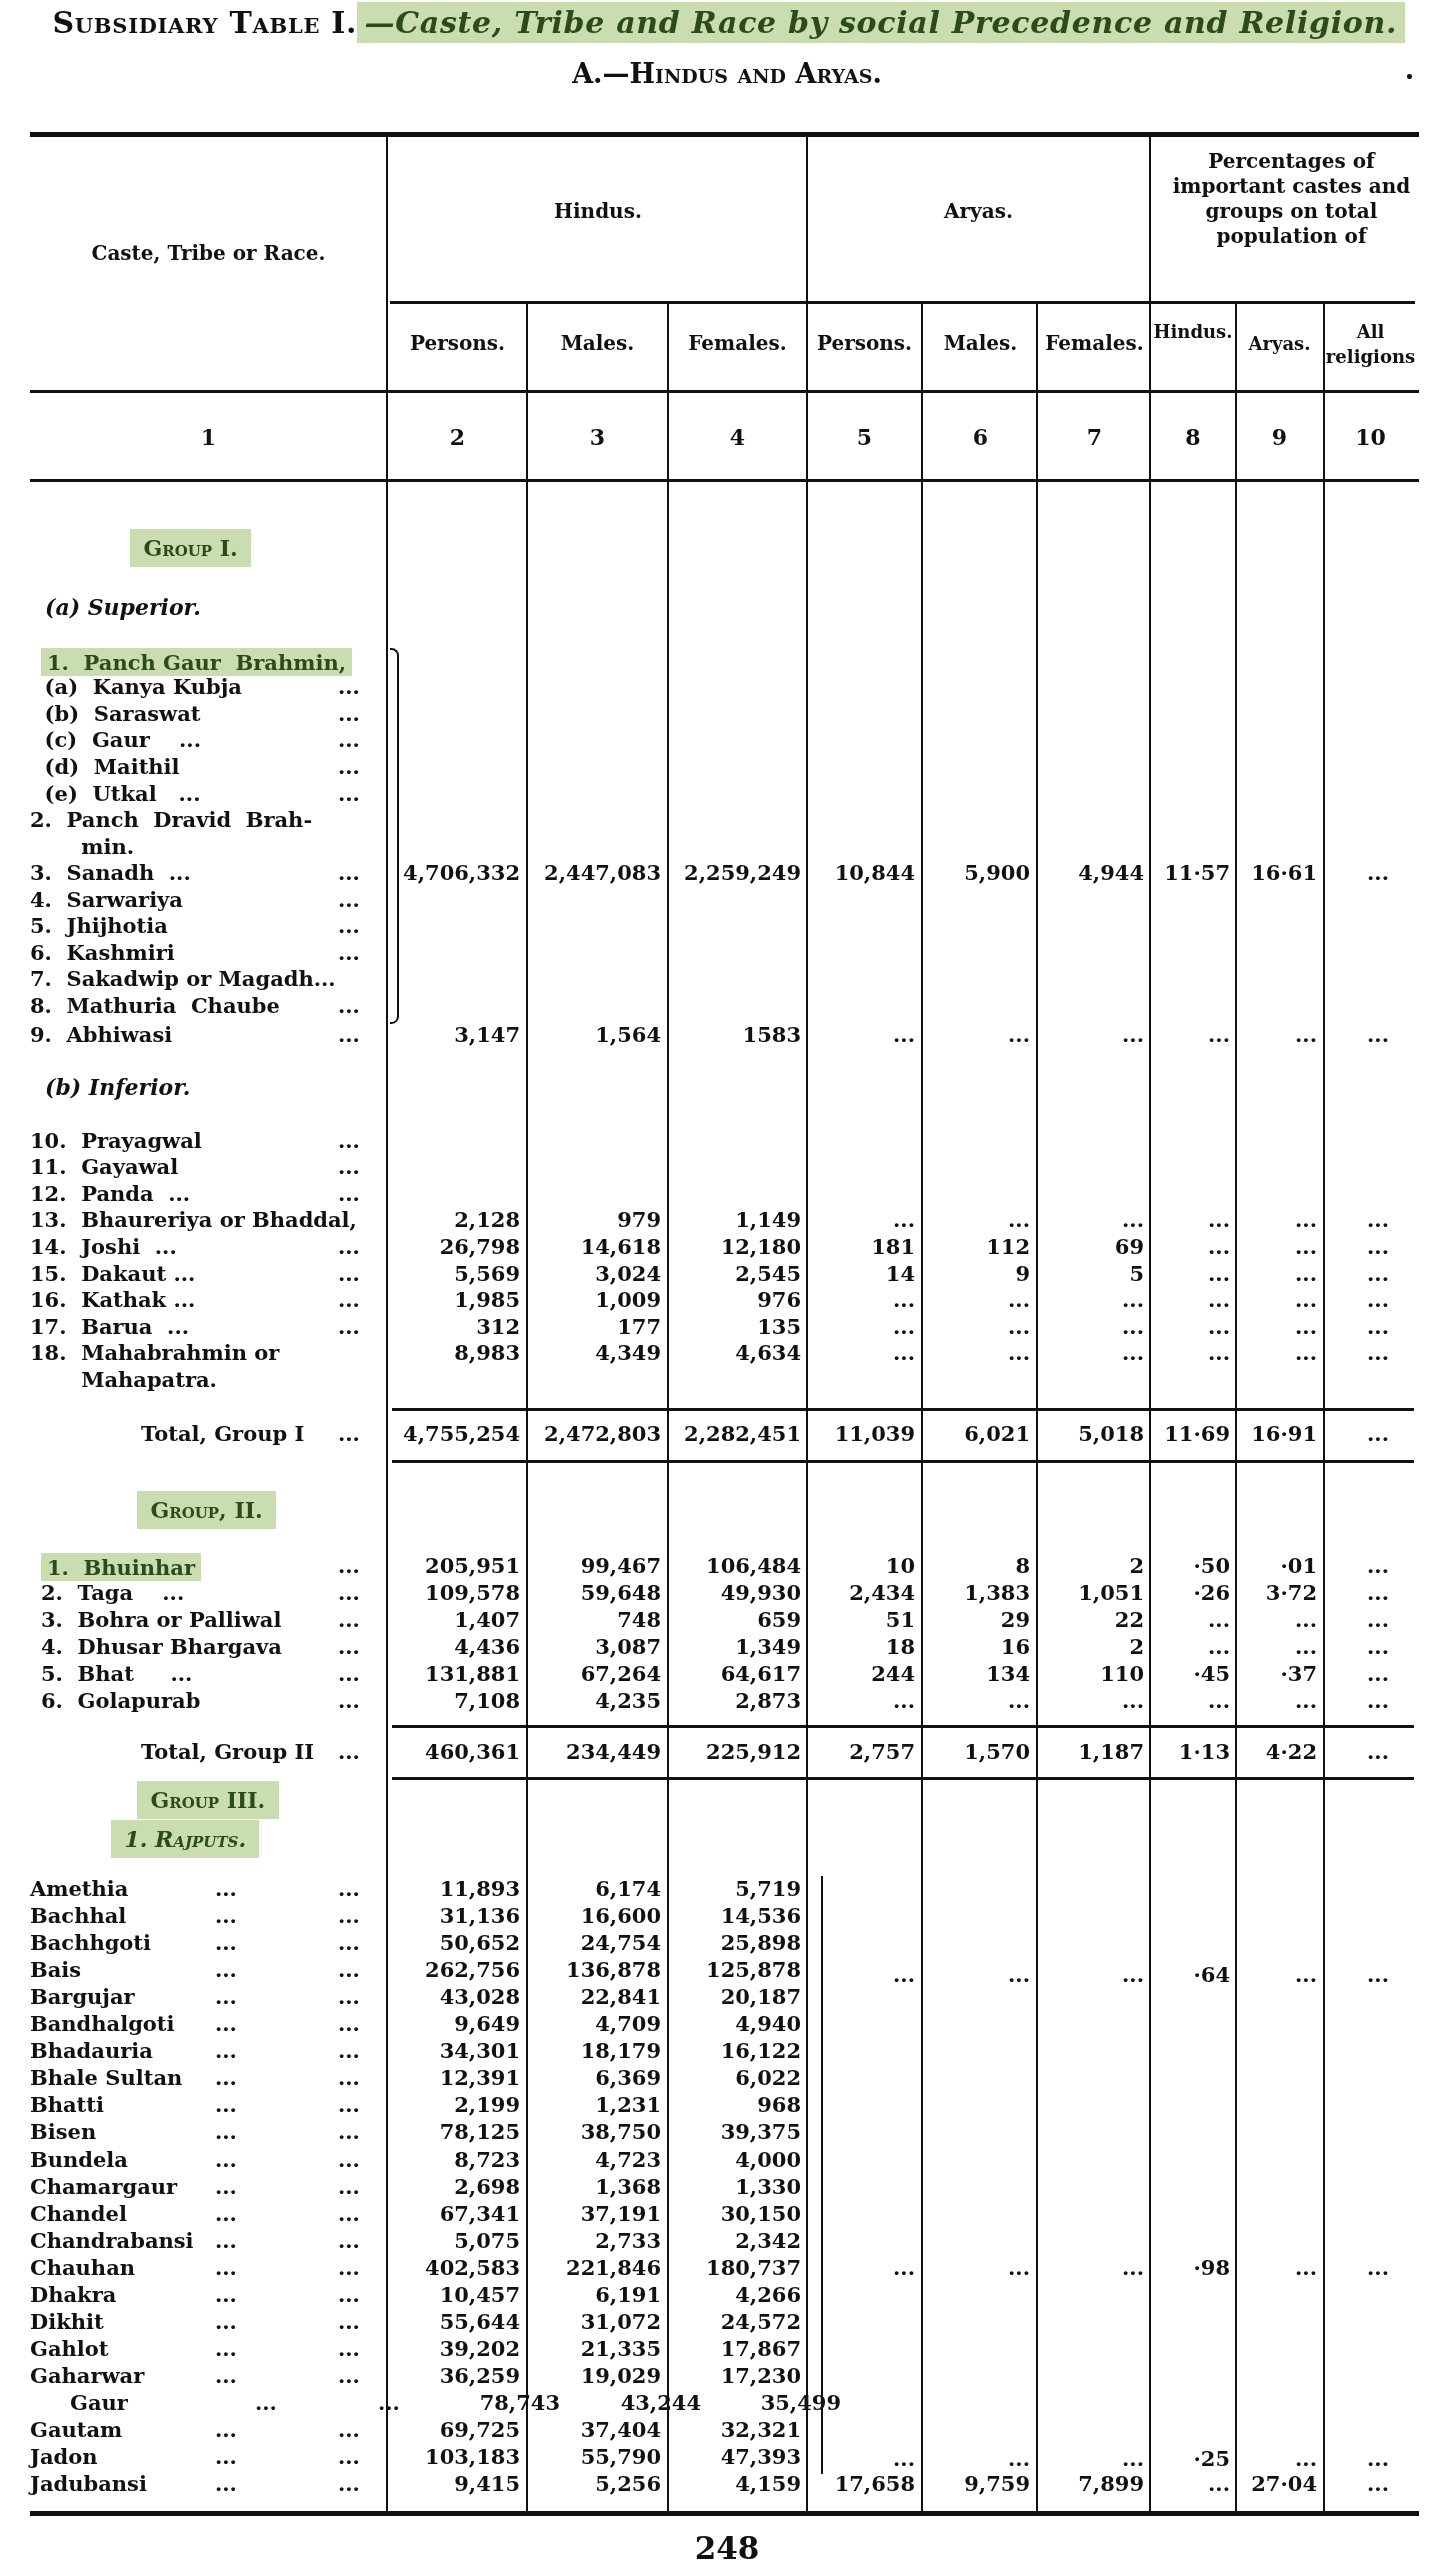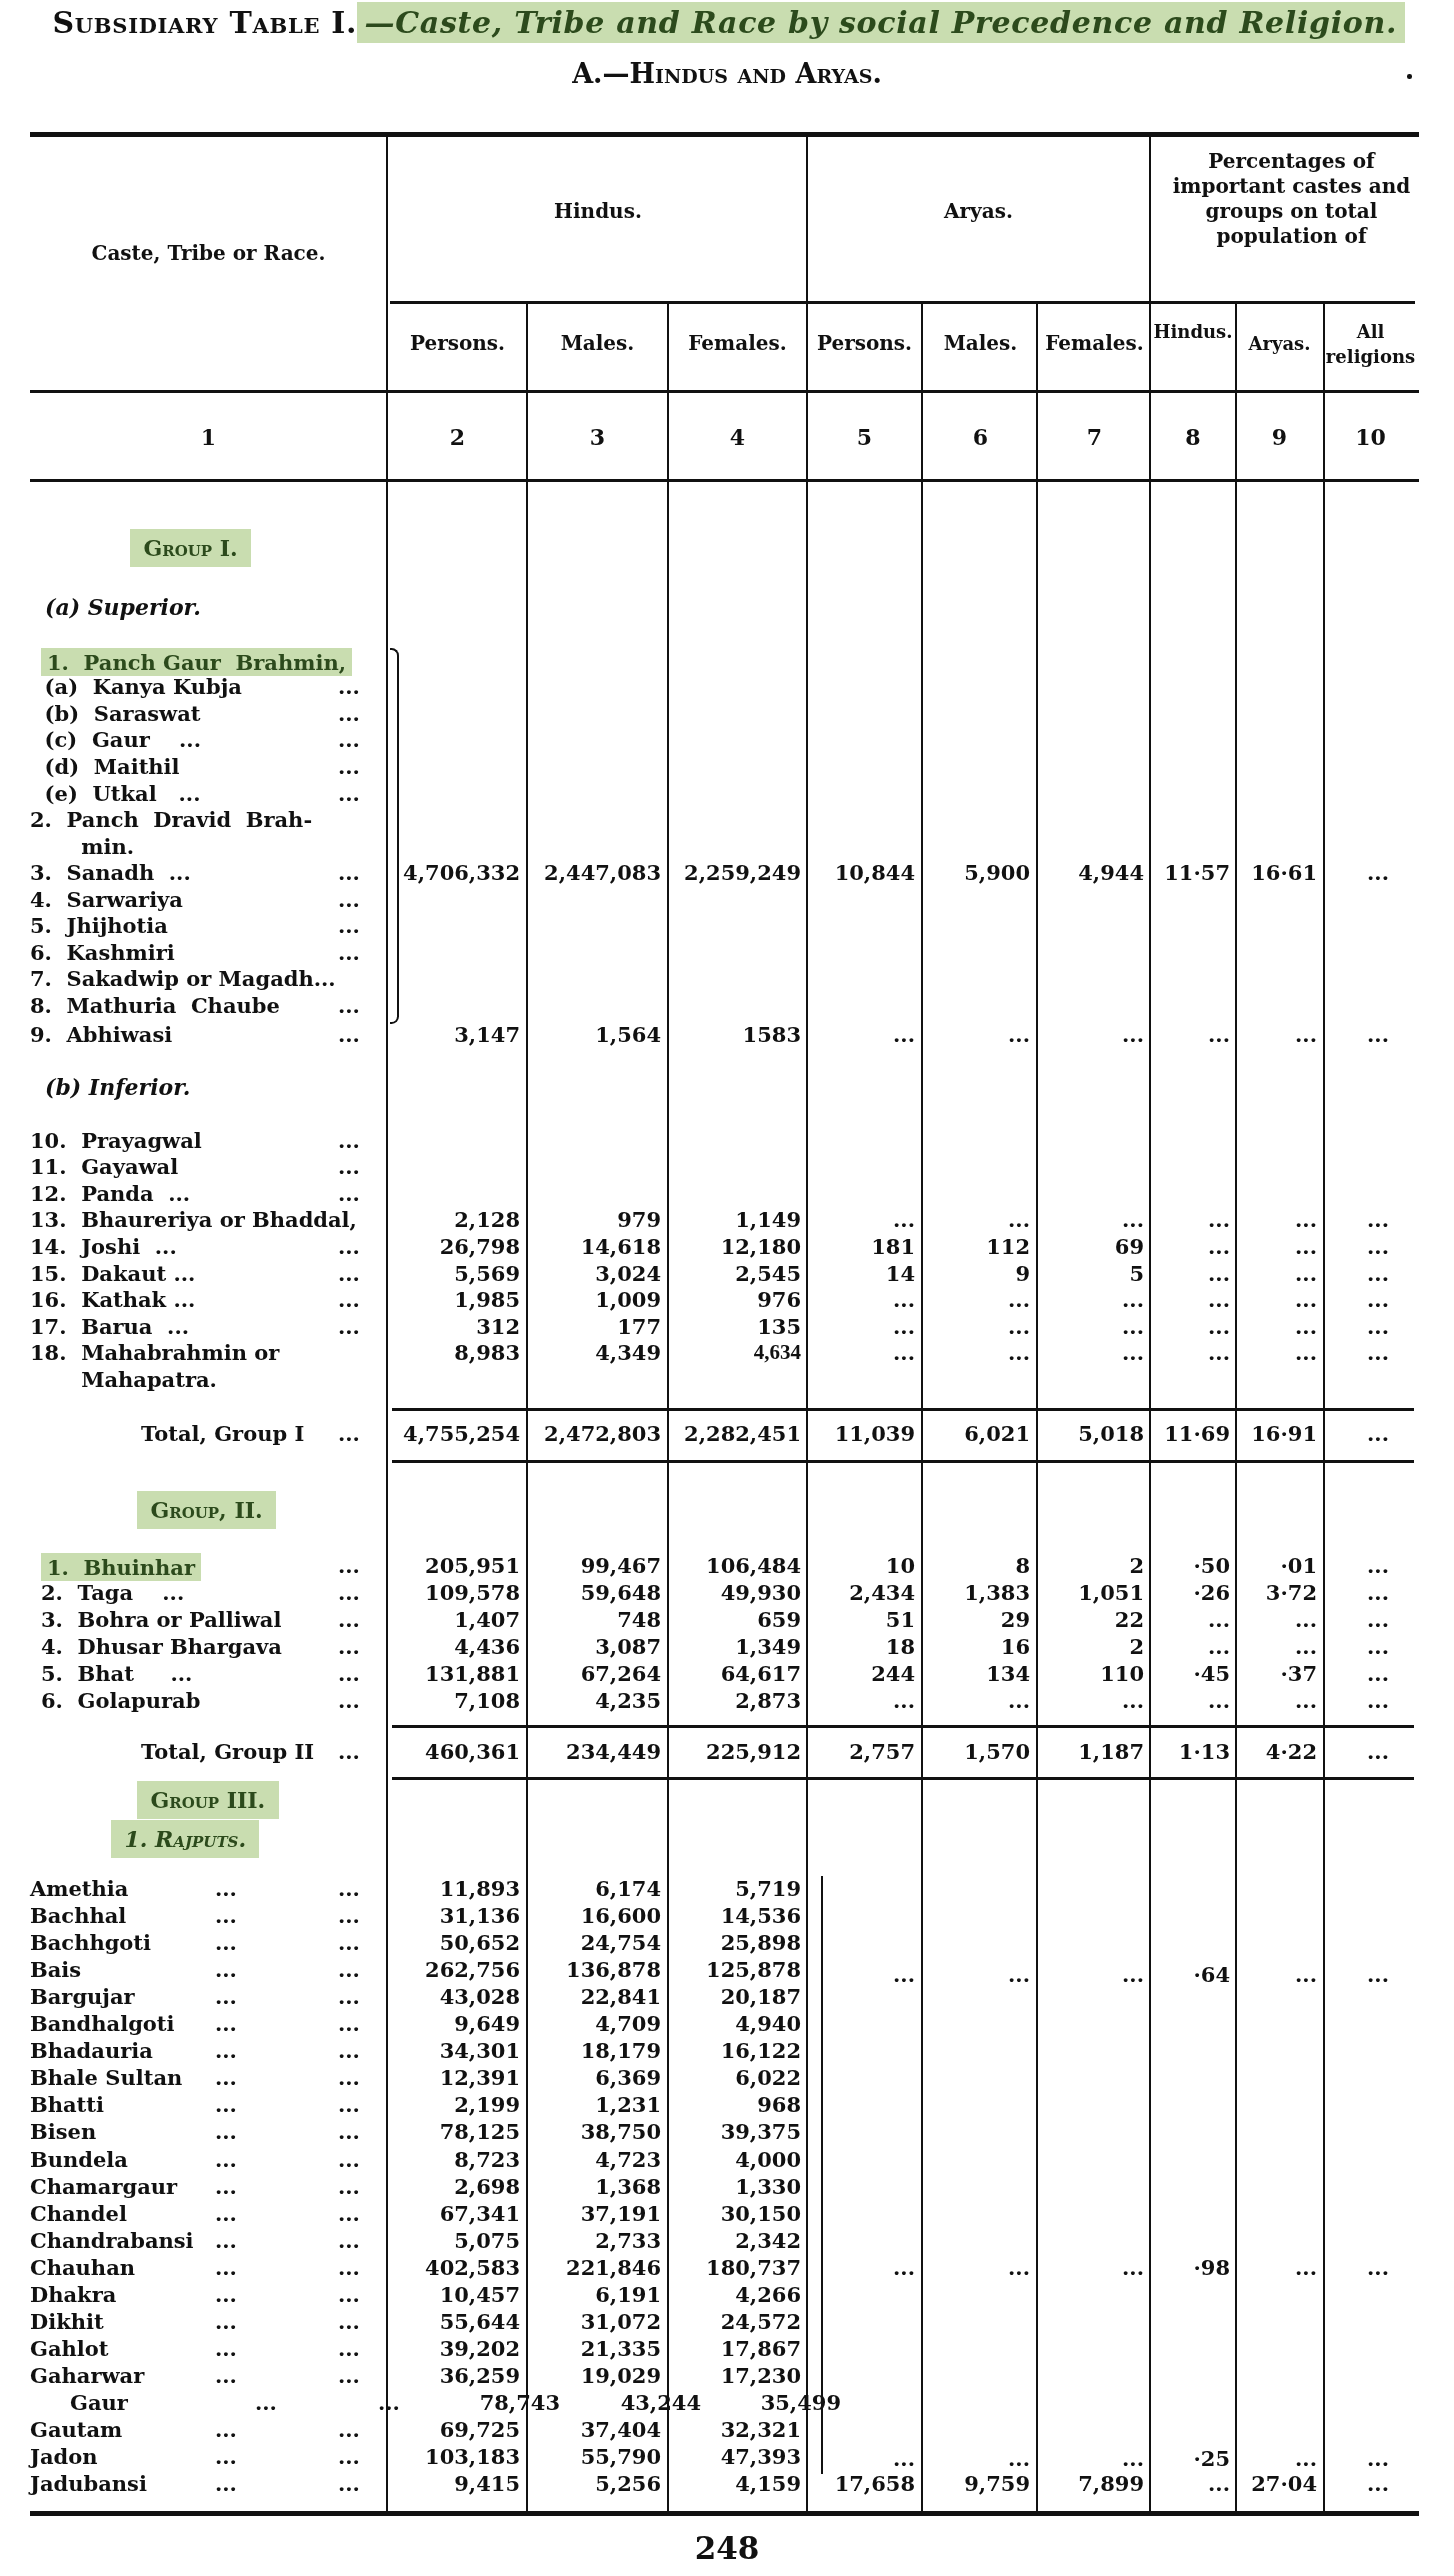--- a/index.html
+++ b/index.html
@@ -240,21 +240,21 @@
       <span class="c" style="right: 424px;">...</span>
       <span class="c" style="right: 310px;">...</span>
       <span class="c" style="right: 224px;">...</span>
       <span class="c" style="right: 137px;">...</span>
       <span class="c" style="right: 65px;">...</span>
     </div>
     <div class="row" style="top: 1340px;">
       <span class="name" style="left: 30px; white-space: pre;">18.  Mahabrahmin or</span>
       <span class="c" style="right: 934px;">8,983</span>
       <span class="c" style="right: 793px;">4,349</span>
-      <span class="c" style="right: 653px; font-family: Liberation Serif, serif;">4,634</span>
+      <span class="c" style="right: 653px;">4,634</span>
       <span class="c" style="right: 539px;">...</span>
       <span class="c" style="right: 424px;">...</span>
       <span class="c" style="right: 310px;">...</span>
       <span class="c" style="right: 224px;">...</span>
       <span class="c" style="right: 137px;">...</span>
       <span class="c" style="right: 65px;">...</span>
     </div>
     <div class="row" style="top: 1367px;">
       <span class="name" style="left: 30px; white-space: pre;">       Mahapatra.</span>
     </div>

